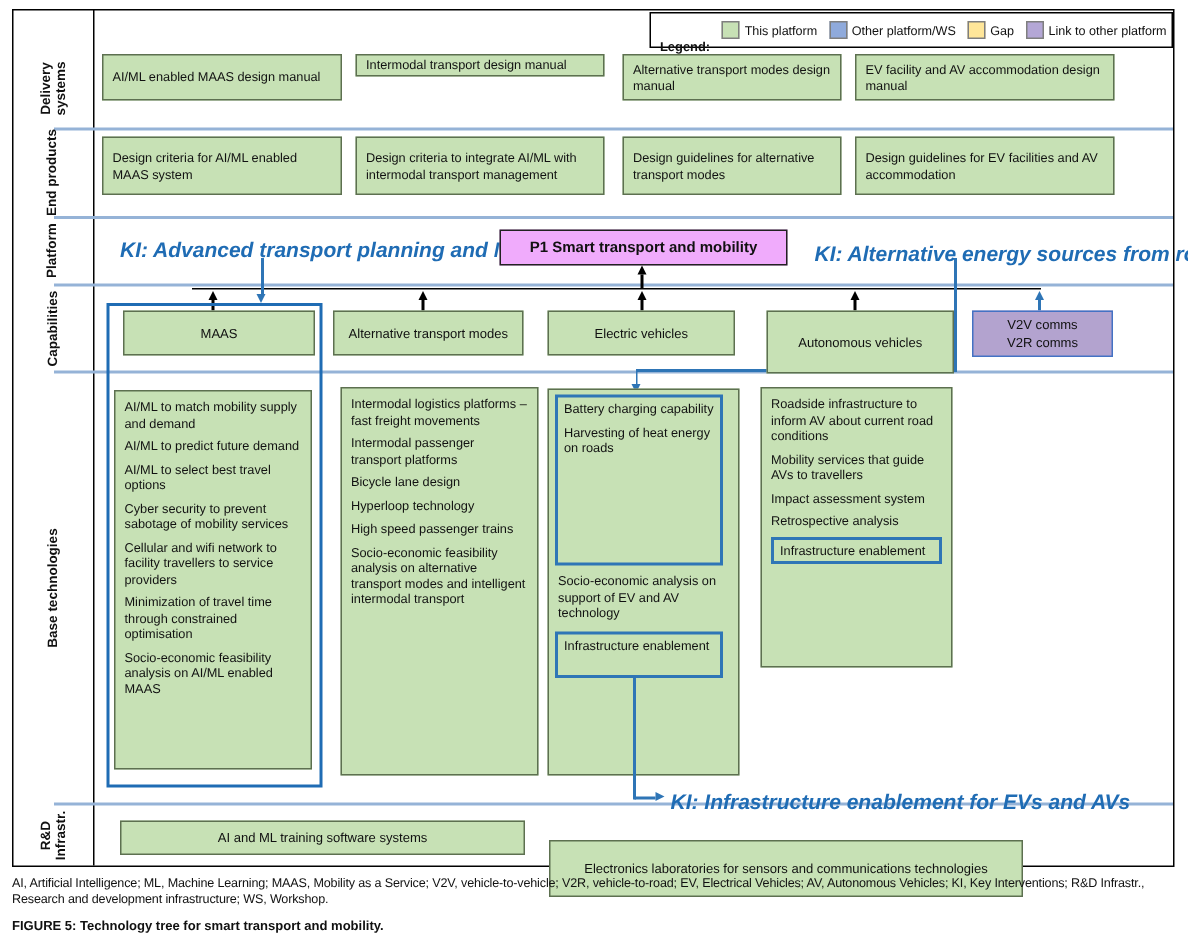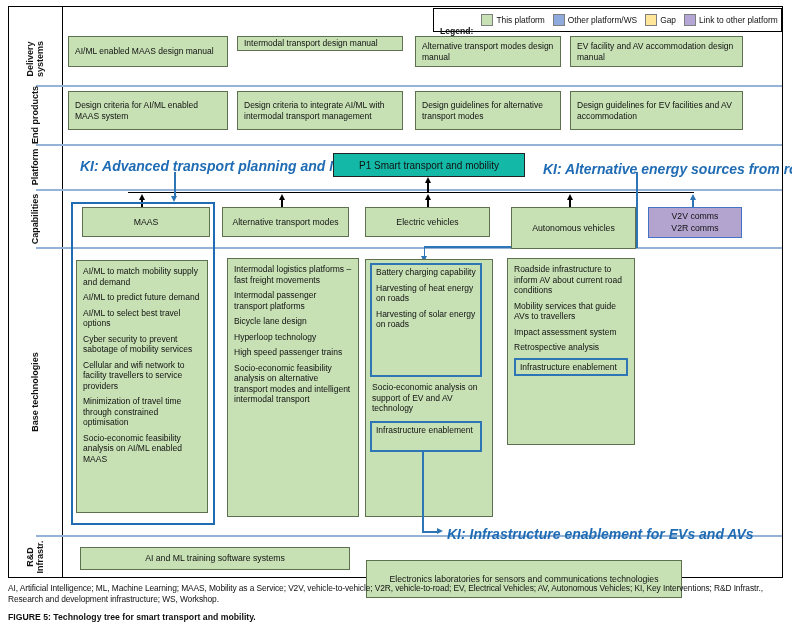--- a/index.html
+++ b/index.html
@@ -12,22 +12,22 @@
   .rlabel{display:flex;align-items:center;justify-content:center;text-align:center;
           transform:rotate(-90deg);font-weight:bold;font-size:9px;line-height:1.12;}
   
   .gbox{background:#c7e1b5;border:1px solid #5d7050;font-size:8.5px;line-height:1.24;
         box-sizing:border-box;}
   .pad{padding:3px 6px;display:flex;flex-direction:column;justify-content:center;}
   .cap{display:flex;align-items:center;justify-content:center;text-align:center;font-size:8.7px;}
   .listbox p{margin:0 0 5px 0;}
   .listbox p:last-child{margin-bottom:0;}
   .listbox{padding:5px 6px;}
-  .p1box{background:#14b8a6;border:1.3px solid #222;display:flex;align-items:center;
-         justify-content:center;font-weight:normal;font-size:10px;box-sizing:border-box;}
+  .p1box{background:#f0abfc;border:1.3px solid #222;display:flex;align-items:center;
+         justify-content:center;font-weight:bold;font-size:10px;box-sizing:border-box;}
   .purple{background:#b3a3cf;border:1.5px solid #4472c4;display:flex;flex-direction:column;
           align-items:center;justify-content:center;font-size:8.7px;line-height:1.3;box-sizing:border-box;}
   .bluerect{border:2.5px solid #1f6cb4;box-sizing:border-box;}
   .subbox{border:2px solid #2e75b6;box-sizing:border-box;padding:2px 4px;}
   .subbox p{margin:0 0 5px 0;} .subbox p:last-child{margin-bottom:0;}
   .kitext{color:#1f6cb4;font-weight:bold;font-style:italic;font-size:14px;white-space:nowrap;}
   
   .vline{width:1.3px;background:#000;}
   .hline{height:1.3px;background:#000;}
   .blue-l{background:#2e75b6;}
@@ -151,21 +151,20 @@
     <p>Bicycle lane design</p>
     <p>Hyperloop technology</p>
     <p>High speed passenger trains</p>
     <p>Socio-economic feasibility analysis on alternative transport modes and intelligent intermodal transport</p>
   </div>
 
   <div class="abs gbox" style="left:365px;top:259px;width:128px;height:258px;font-size:8.5px;line-height:1.24">
     <div class="abs subbox" style="left:4px;top:3px;width:112px;height:114px">
       <p>Battery charging capability</p>
       <p>Harvesting of heat energy on roads</p>
-      <p>Harvesting of solar energy on roads</p>
     </div>
     <div class="abs" style="left:6px;top:122px;width:114px">Socio-economic analysis on support of EV and AV technology</div>
     <div class="abs subbox" style="left:4px;top:161px;width:112px;height:31px">Infrastructure enablement</div>
   </div>
 
   <div class="abs gbox listbox" style="left:507px;top:258px;width:128px;height:187px">
     <p>Roadside infrastructure to inform AV about current road conditions</p>
     <p>Mobility services that guide AVs to travellers</p>
     <p>Impact assessment system</p>
     <p>Retrospective analysis</p>

